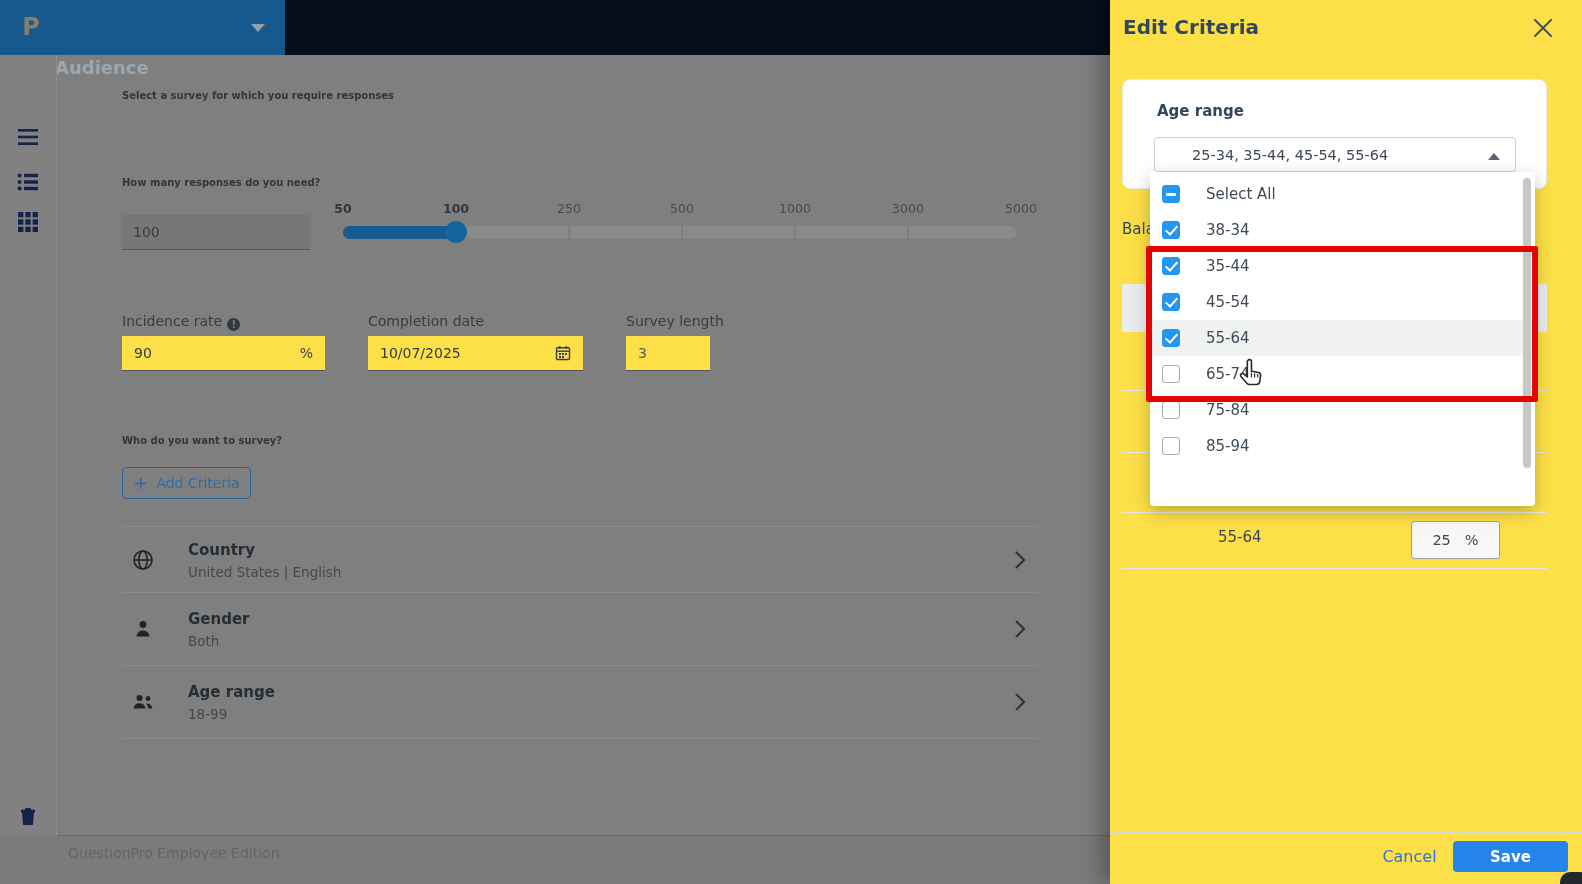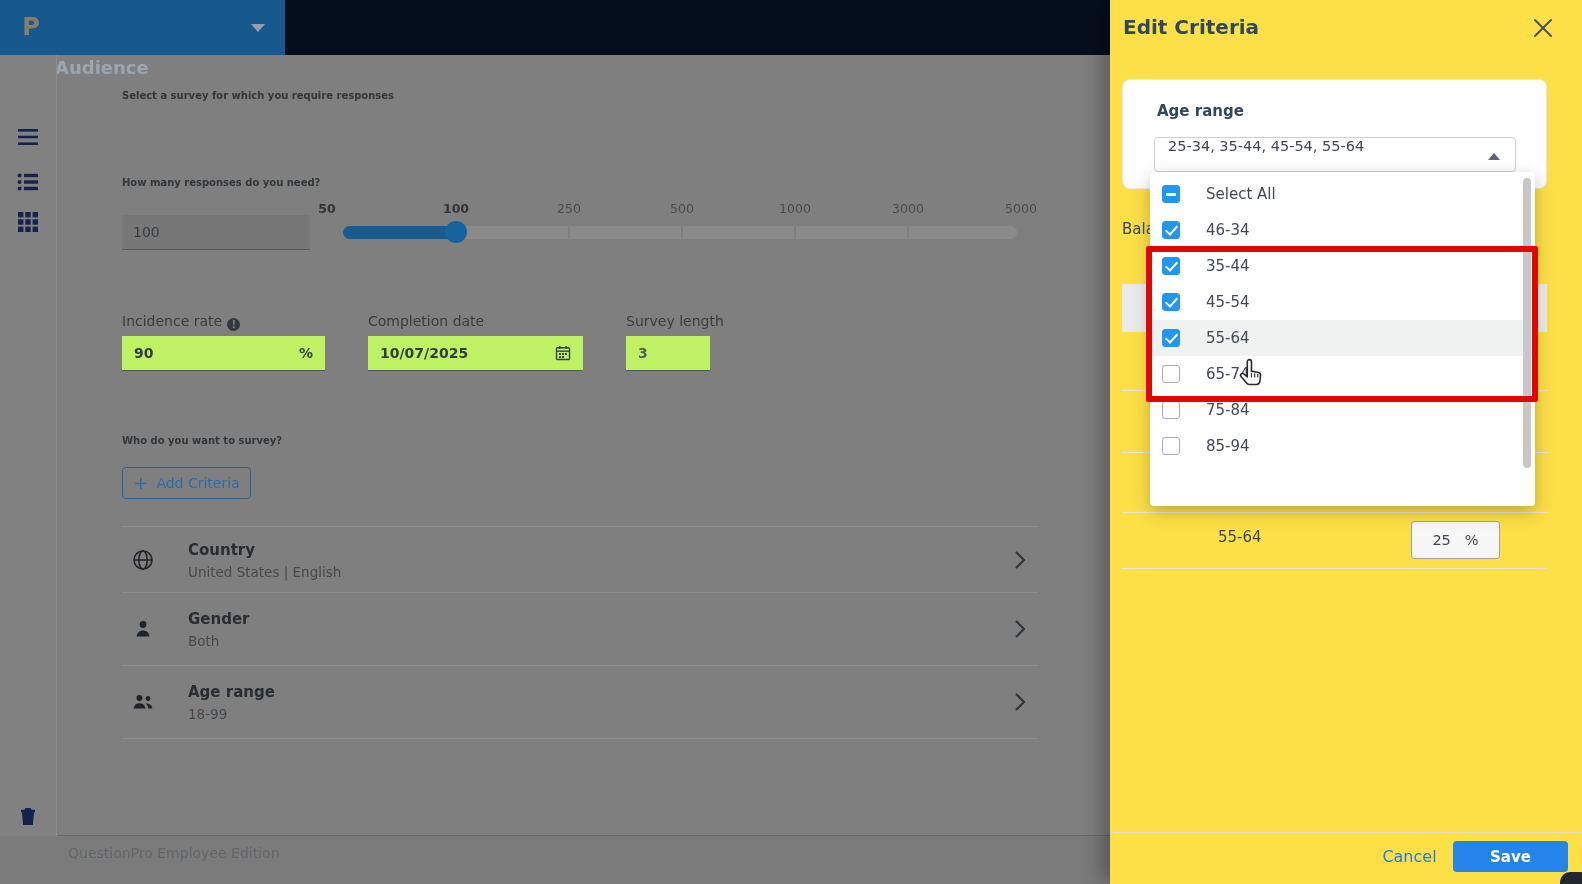--- a/index.html
+++ b/index.html
@@ -32,21 +32,21 @@
 
   .tick { position:absolute; top:201px; font-size:12.5px; color:#454c52; transform:translateX(-50%); }
   .tick.active { color:#2e353b; font-weight:600; }
   .seg { position:absolute; top:226px; height:13px; background:#8a8a8a; }
   .seg.fill { background:#175b90; border-radius:7px 0 0 7px; }
   .seg.last { border-radius:0 7px 7px 0; }
   .slider-thumb { position:absolute; left:445px; top:221px; width:22px; height:22px; border-radius:50%; background:#15649e; cursor:pointer; }
 
   .param-label { position:absolute; top:313px; font-size:14px; color:#363d43; }
   .info-dot { display:inline-block; width:13px; height:13px; border-radius:50%; background:#31383e; color:#7f7f7f; font-size:10px; font-weight:700; text-align:center; line-height:13px; vertical-align:-2px; margin-left:5px; }
-  .field { position:absolute; top:336px; height:35px; background:#bef264; border-bottom:1px solid #53575b; font-size:14px; color:#343b41; display:flex; align-items:center; padding:0 12px;font-weight:bold; }
+  .field { position:absolute; top:336px; height:35px; background:#fde047; border-bottom:1px solid #53575b; font-size:14px; color:#343b41; display:flex; align-items:center; padding:0 12px; }
   .f-inc{left:122px;width:203px}.f-date{left:368px;width:215px}.f-len{left:626px;width:84px;color:#565c61}
   .field .suffix { margin-left:auto; color:#3a4146; }
   .cal-ic { margin-left:auto; width:16px; height:16px; }
 
   .add-btn { position:absolute; left:122px; top:467px; width:129px; height:32px; border:1px solid #29639c; border-radius:4px; background:transparent; color:#2e6ca8; font-size:14px; font-family:inherit; cursor:pointer; display:flex; align-items:center; justify-content:center; gap:8px; }
   .add-btn .plus { font-size:18px; font-weight:400; margin-top:-2px; }
 
   .divider { position:absolute; left:122px; width:916px; height:1px; background:#8c8c8c; }
   .crit-row { position:absolute; left:122px; width:916px; cursor:pointer; }
   .crit-ic { position:absolute; left:10px; top:50%; transform:translateY(-50%); width:22px; height:22px; }
@@ -60,21 +60,21 @@
   .left-footer { position:absolute; left:0; top:836px; width:1110px; height:48px; background:#7b7b7b; }
   .left-footer-text { position:absolute; left:68px; top:9px; font-size:14px; color:#60666b; }
 
   
   .panel { position:absolute; left:1110px; top:0; width:472px; height:884px; background:#fde047; box-shadow:-8px 0 20px rgba(0,0,0,0.30); }
   .panel-title { position:absolute; left:13px; top:15px; font-size:20px; font-weight:700; color:#33475b; }
   .close-btn { position:absolute; left:422px; top:17px; width:22px; height:22px; cursor:pointer; }
 
   .age-card { position:absolute; left:12px; top:79px; width:425px; height:110px; border:1px solid #e7e9eb; border-radius:8px; background:#fff; }
   .age-label { position:absolute; left:34px; top:22px; font-size:15px; font-weight:700; color:#33475b; }
-  .age-select { position:absolute; left:31px; top:57px; width:362px; height:35px; border:1px solid #ccd1d6; border-radius:4px; display:flex; align-items:flex-start; cursor:pointer; background:#fff; }
+  .age-select { position:absolute; left:31px; top:57px; width:362px; height:35px; border:1px solid #ccd1d6; border-radius:4px; display:flex; align-items:center; cursor:pointer; background:#fff;padding-left:24px; }
   .age-select .val { margin-left:13px; font-size:14.5px; color:#3c4858; }
   .caret-up { position:absolute; right:15px; top:15px; width:0; height:0; border-left:6px solid transparent; border-right:6px solid transparent; border-bottom:7px solid #5a6673; }
 
   .bal-label { position:absolute; left:12px; top:220px; font-size:15px; color:#33475b; white-space:nowrap; }
   .bg-grayrow { position:absolute; left:12px; top:284px; width:425px; height:48px; background:#e9ebec; }
   .p-div { position:absolute; left:12px; width:425px; height:1px; background:#e4e6e8; }
 
   .vis-row-label { position:absolute; left:108px; top:528px; font-size:15px; color:#3c4858; }
   .pct-input { position:absolute; left:301px; top:521px; width:89px; height:38px; border:1px solid #9ba1a7; border-radius:3px; background:#f7f7f7; display:flex; align-items:center; justify-content:center; gap:14px; font-size:14.5px; color:#3c4858; cursor:text; }
 
@@ -163,21 +163,21 @@
 
     </div>
 
     <div class="q-head qh1">Select a survey for which you require responses</div>
 
 
     <div class="q-head qh2">How many responses do you need?</div>
 
     <div class="resp-input">100</div>
 
-    <span class="tick active" style="left:327px">50</span>
+    <span class="tick active" style="left:343px">50</span>
     <span class="tick active" style="left:456px">100</span>
     <span class="tick" style="left:569px">250</span>
     <span class="tick" style="left:682px">500</span>
     <span class="tick" style="left:795px">1000</span>
     <span class="tick" style="left:908px">3000</span>
     <span class="tick" style="left:1021px">5000</span>
 
     <div class="seg fill" style="left:343px;width:112px"></div>
     <div class="seg" style="left:457px;width:111px"></div>
     <div class="seg" style="left:570px;width:111px"></div>
@@ -318,21 +318,21 @@
     </div>
     <div class="p-div" style="top:568px"></div>
 
     <div class="dropdown">
       <div class="dd-row">
         <span class="cb cb-indeterminate"></span>
         <span class="dd-label">Select All</span>
       </div>
       <div class="dd-row">
         <span class="cb cb-checked"></span>
-        <span class="dd-label">46-34</span>
+        <span class="dd-label">38-34</span>
       </div>
       <div class="dd-row">
         <span class="cb cb-checked"></span>
         <span class="dd-label">35-44</span>
       </div>
       <div class="dd-row">
         <span class="cb cb-checked"></span>
         <span class="dd-label">45-54</span>
       </div>
       <div class="dd-row hover">

